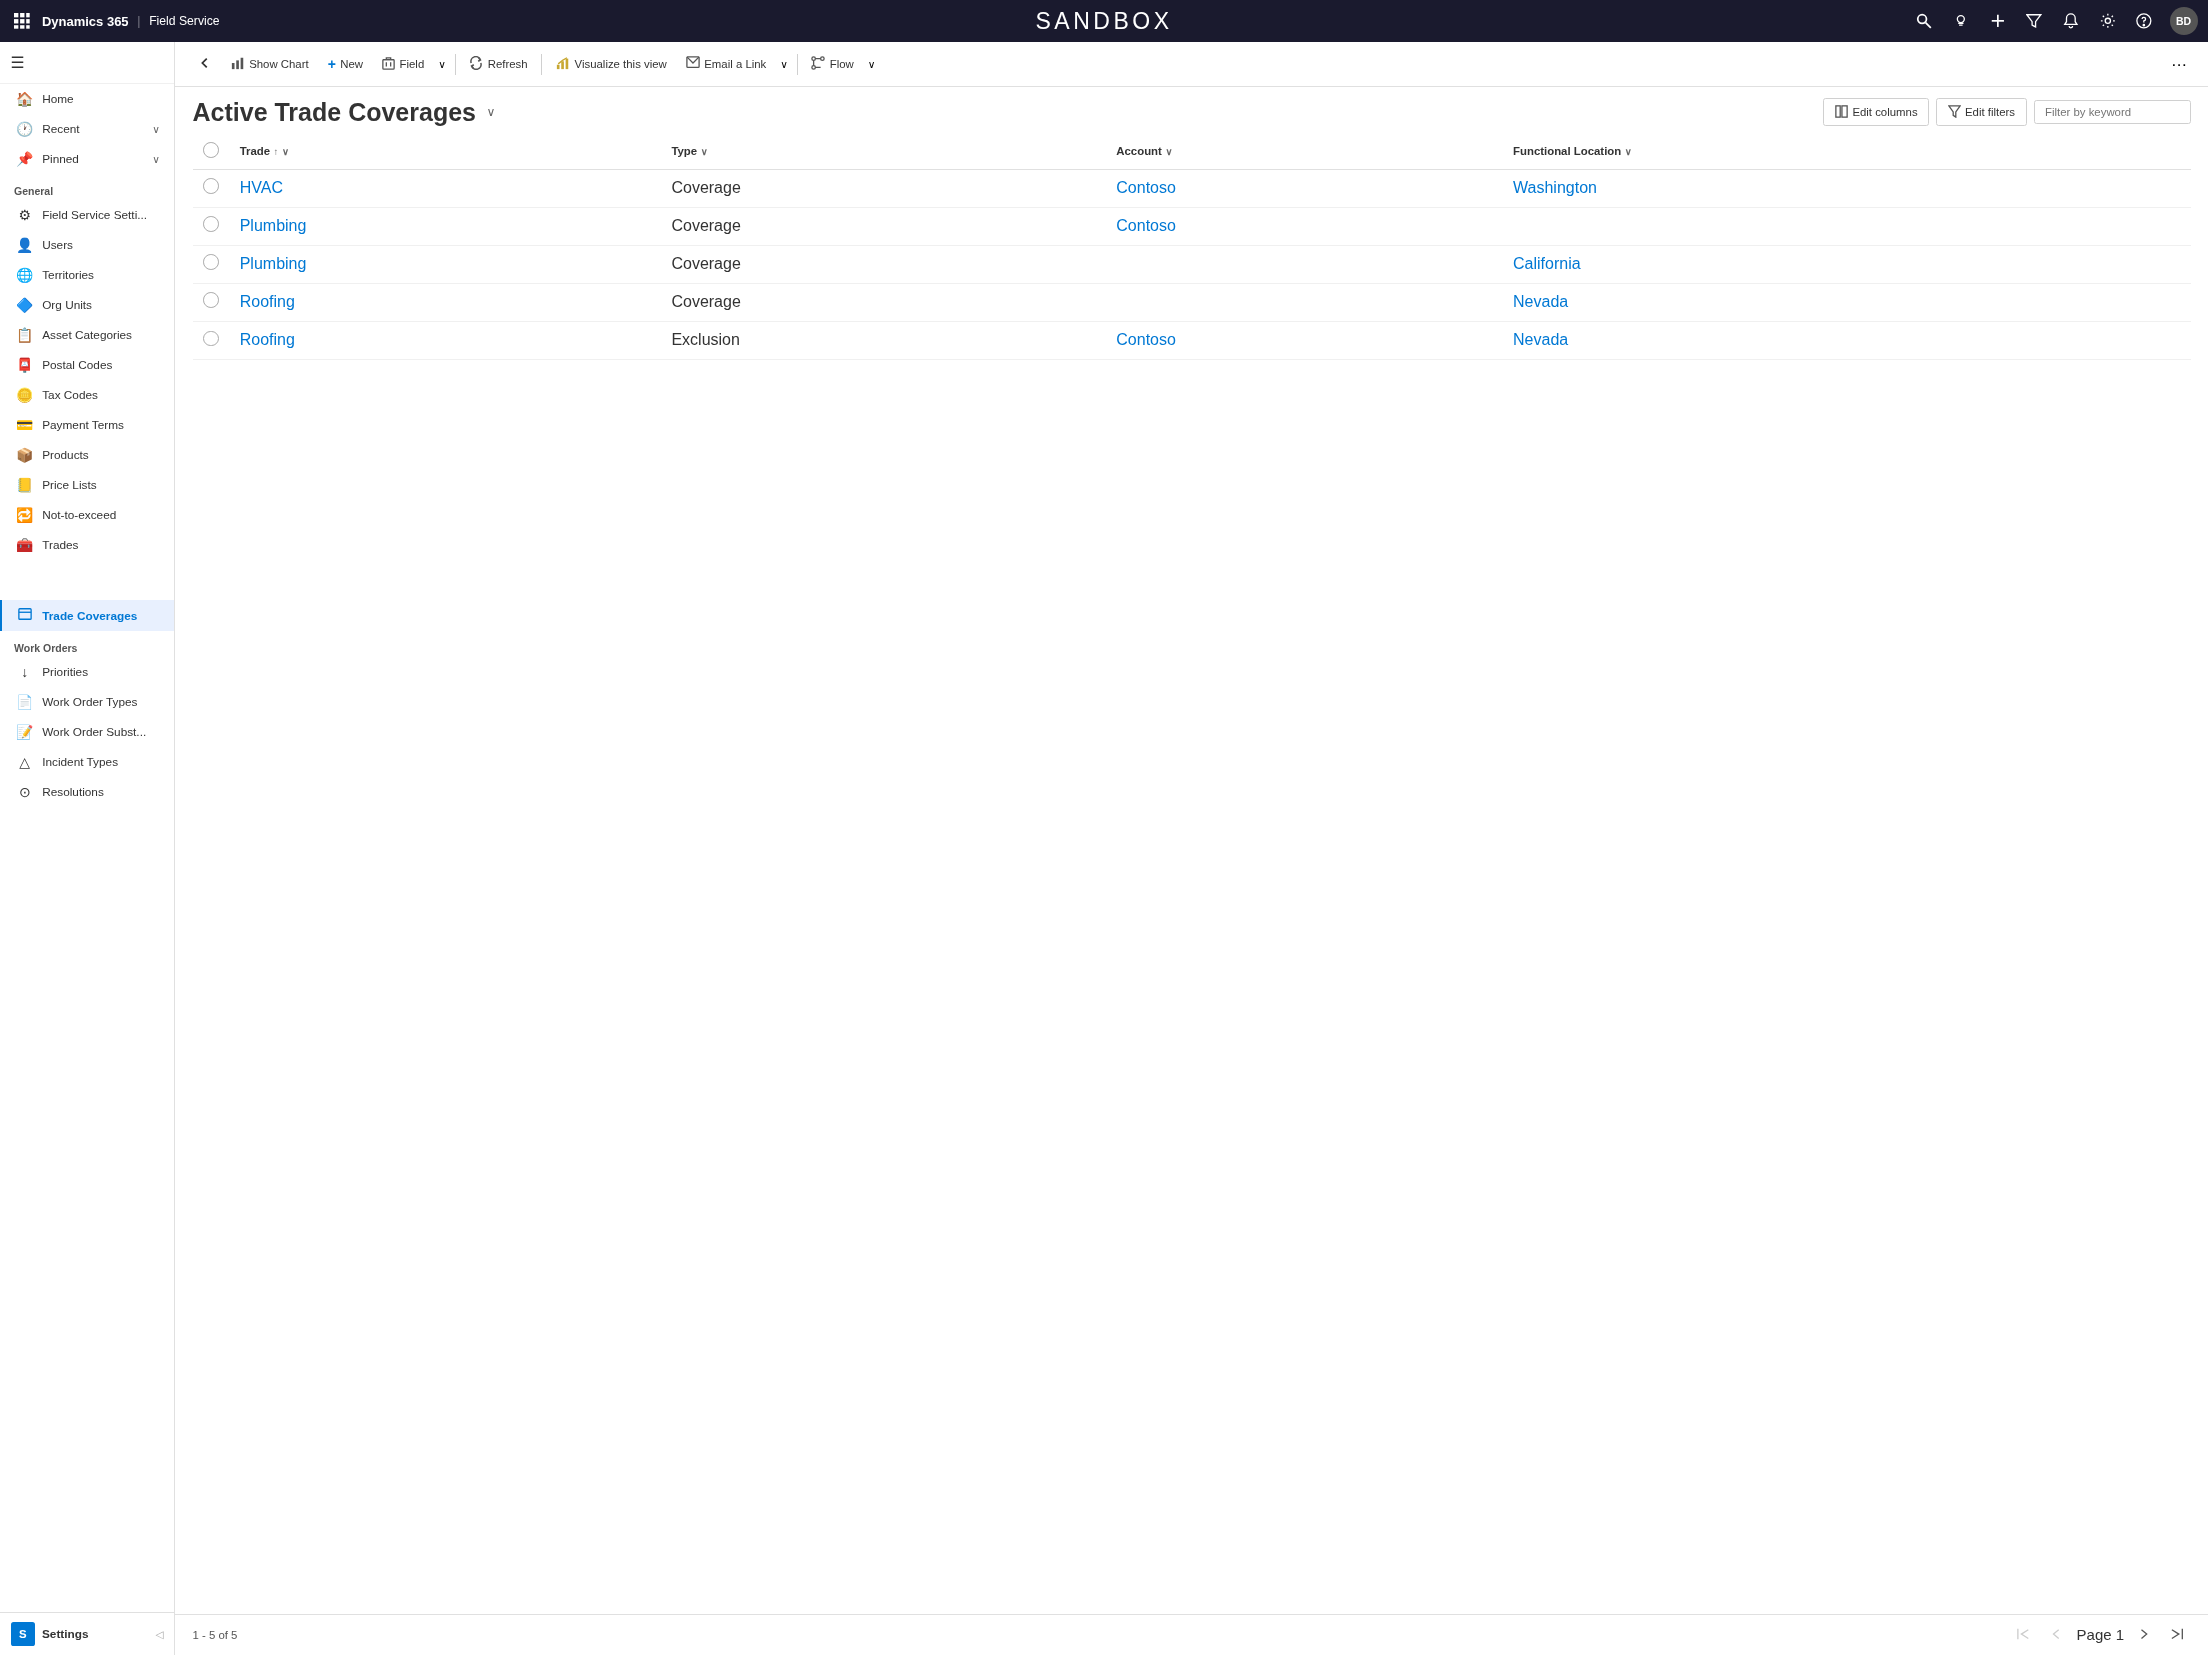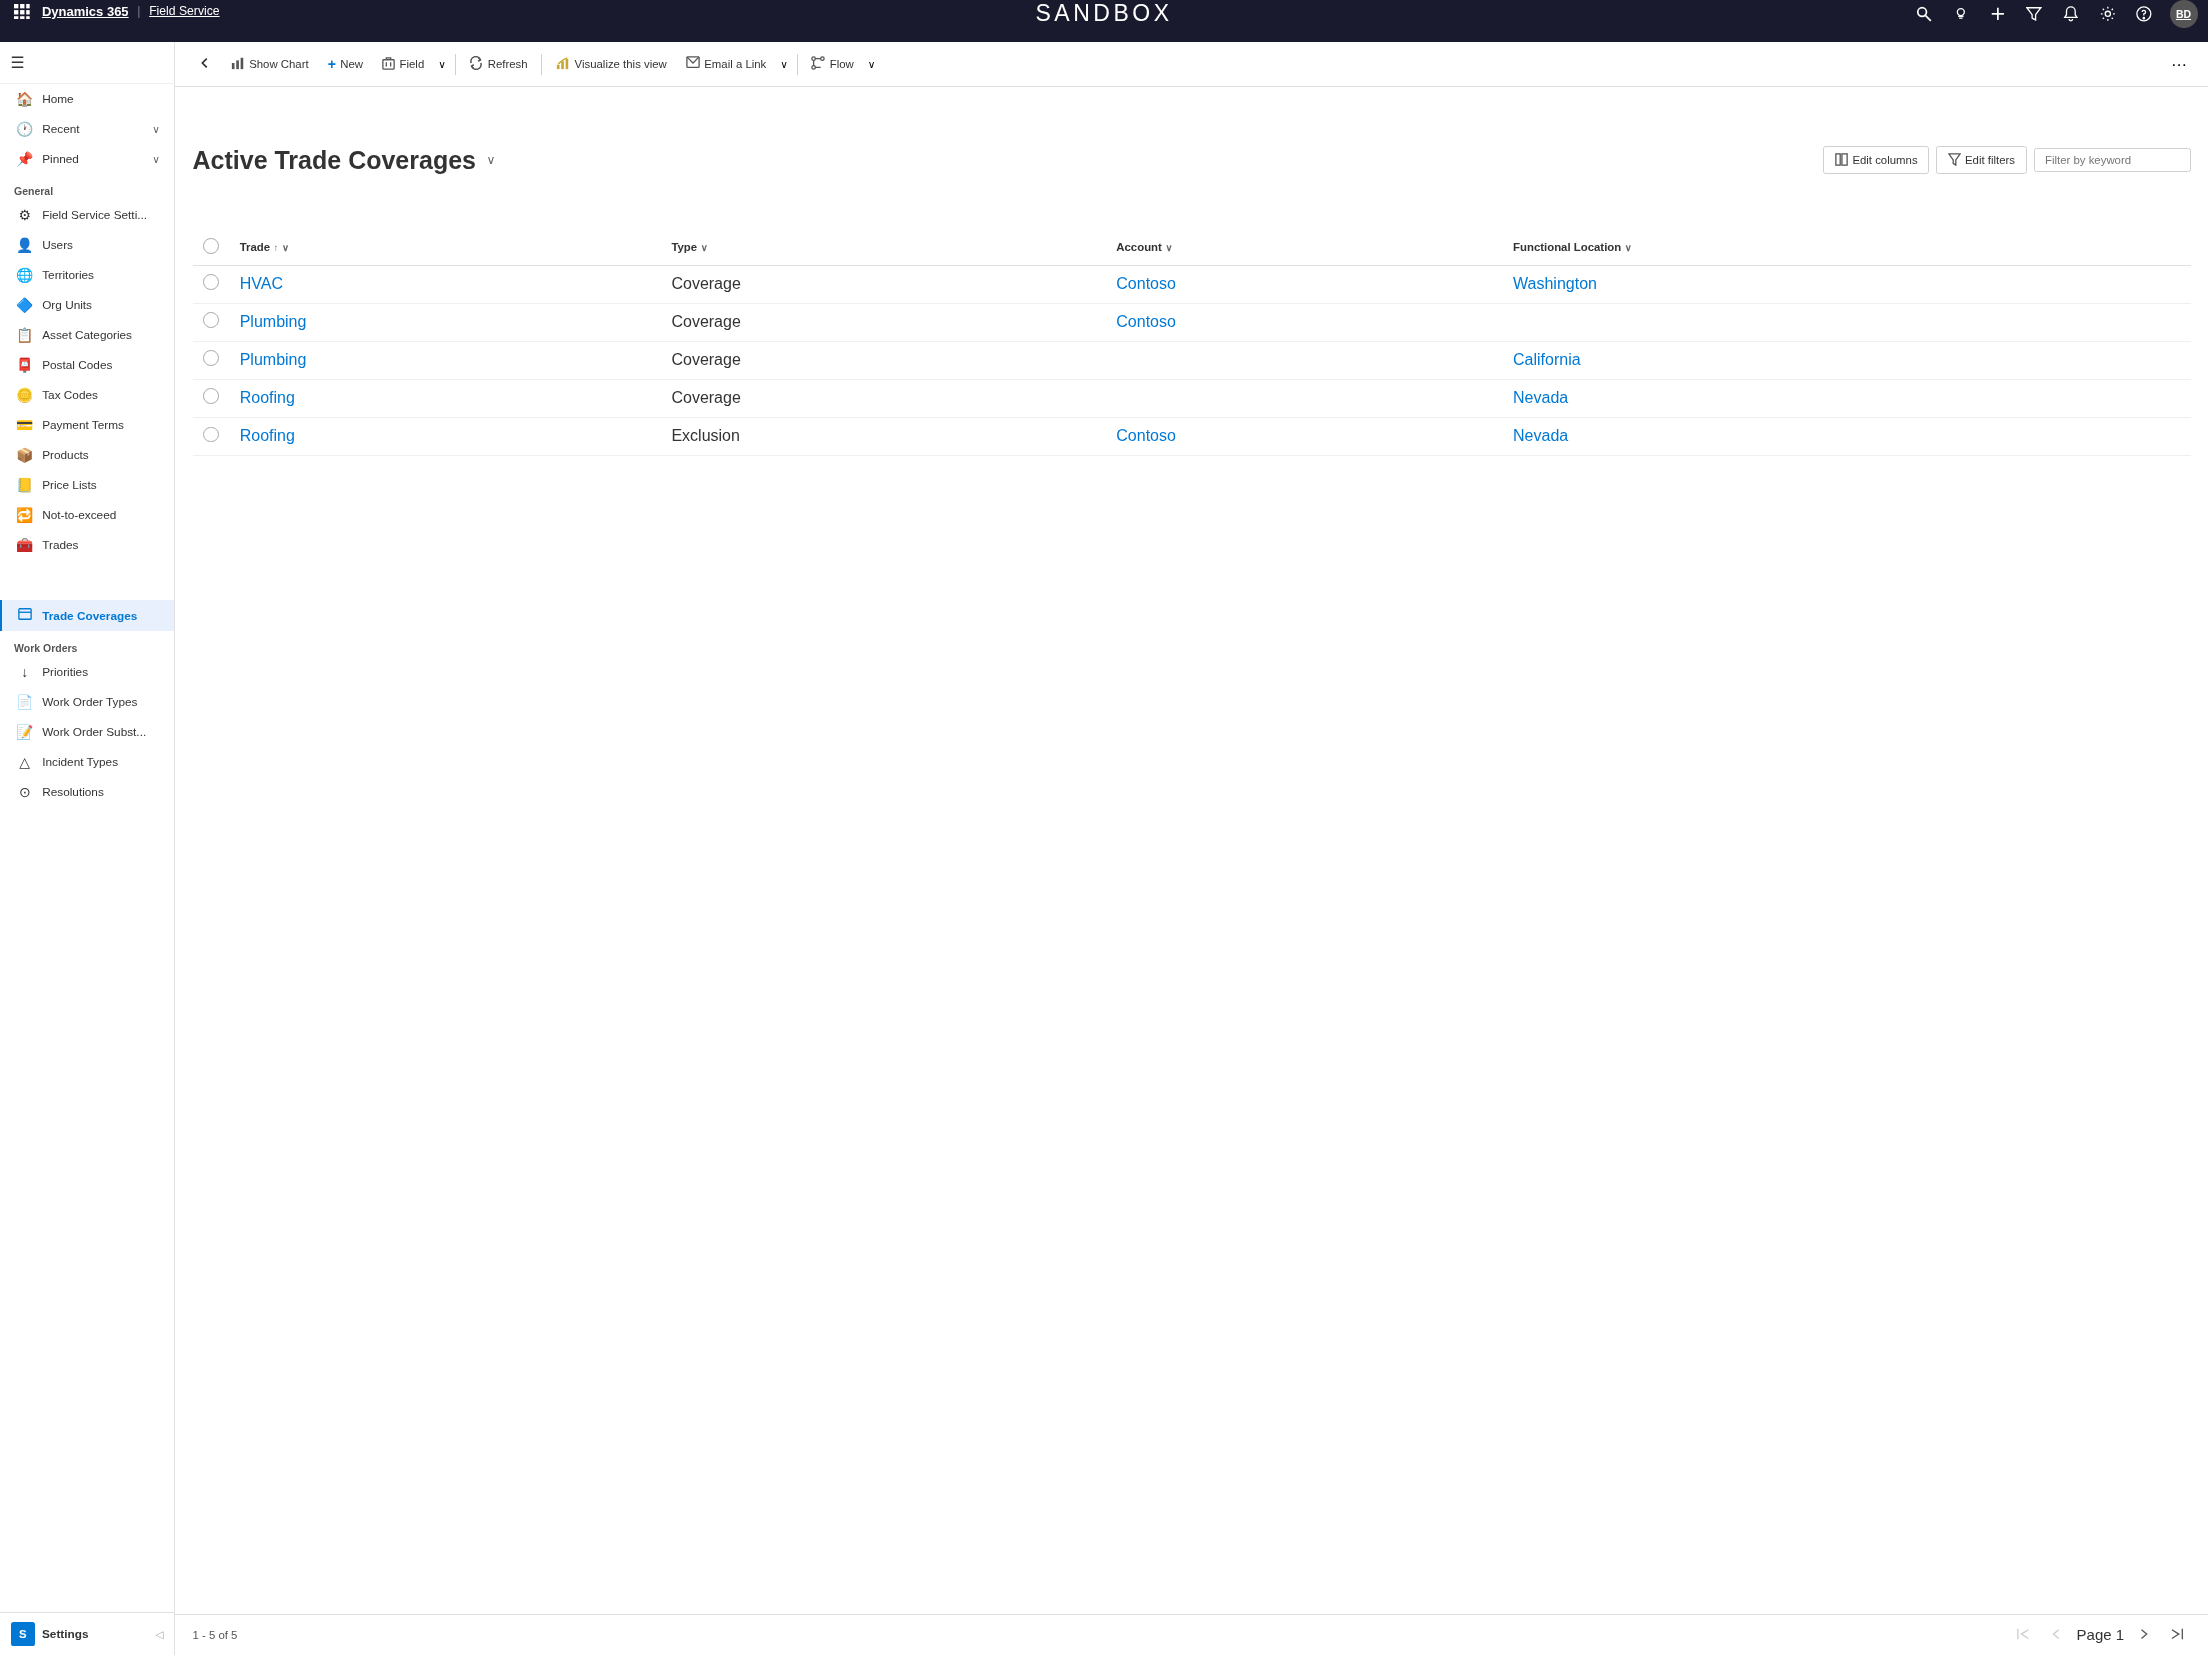--- a/index.html
+++ b/index.html
@@ -3,26 +3,25 @@
   <meta charset="utf-8">
   <style>
     * { box-sizing: border-box; margin: 0; padding: 0; }
     body { font-family: 'Segoe UI', sans-serif; font-size: 12.2px; background: #fff; color: #333; display: flex; flex-direction: column; height: 100vh; overflow: hidden; }
 
     
     .top-nav {
       background: #1a1a2e;
       color: #fff;
       display: flex;
-      align-items: flex-start;
+      align-items: center;
       height: 42px;
       padding: 0 10.5px;
       flex-shrink: 0;
       position: relative;
-      text-decoration: underline;
     }
     .top-nav .nav-left { display: flex; align-items: center; gap: 8.7px; }
     .top-nav .nav-center { position: absolute; left: 50%; transform: translateX(-50%); font-size: 23px; font-weight: 300; letter-spacing: 3.5px; color: #fff; }
     .top-nav .nav-right { margin-left: auto; display: flex; align-items: center; gap: 14px; }
     .top-nav .app-name { font-weight: 600; font-size: 13px; color: #fff; }
     .top-nav .module-name { font-size: 12.2px; color: #fff; }
     .icon-btn { background: none; border: none; color: #fff; cursor: pointer; font-size: 14px; padding: 3.5px; display: flex; align-items: center; justify-content: center; border-radius: 2.6px; }
     .avatar { width: 28px; height: 28px; background: #555; border-radius: 50%; display: flex; align-items: center; justify-content: center; font-size: 10.5px; font-weight: 600; color: #fff; }
 
     
@@ -33,21 +32,21 @@
     .sidebar-header { padding: 7px 10.5px; display: flex; align-items: center; gap: 7px; border-bottom: 0.9px solid #f0f0f0; height: 42px; }
     .sidebar-header .hamburger { font-size: 15.7px; cursor: pointer; color: #333; }
     .sidebar-section-label { padding: 10.5px 14px 3.5px; font-size: 10.5px; font-weight: 600; color: #555; text-transform: none; }
     .sidebar-item { display: flex; align-items: center; gap: 8.7px; padding: 7px 14px; cursor: pointer; color: #333; font-size: 11.8px; border-left: 2.6px solid transparent; }
     .sidebar-item.active { background: #e8f0fe; border-left: 2.6px solid #0078d4; color: #0078d4; font-weight: 600; margin-top: 40px; }
     .sidebar-item .si-icon { font-size: 14px; width: 17.5px; text-align: center; flex-shrink: 0; }
     .sidebar-item .si-label { flex: 1; }
     .sidebar-item .si-chevron { font-size: 10.5px; color: #666; }
 
     
-    .main-content { flex: 1; display: flex; flex-direction: column; overflow: hidden; background: #fff; gap: 48px; }
+    .main-content { flex: 1; display: flex; flex-direction: column; overflow: hidden; background: #fff; }
 
     
     .toolbar { display: flex; align-items: center; padding: 5.2px 14px; border-bottom: 0.9px solid #e0e0e0; gap: 1.7px; flex-shrink: 0; height: 45px; }
     .toolbar-btn { display: flex; align-items: center; gap: 4.4px; padding: 5.2px 8.7px; border: none; background: none; cursor: pointer; color: #333; font-size: 11.4px; border-radius: 2.6px; white-space: nowrap; }
     .toolbar-btn .tb-icon { font-size: 13px; }
     .toolbar-sep { width: 0.9px; height: 21px; background: #d0d0d0; margin: 0 3.5px; }
     .toolbar-chevron { padding: 5.2px 3.5px; border: none; background: none; cursor: pointer; border-radius: 2.6px; font-size: 10.5px; }
     .toolbar-more { margin-left: auto; padding: 5.2px 7px; border: none; background: none; cursor: pointer; font-size: 15.7px; border-radius: 2.6px; }
 
     

